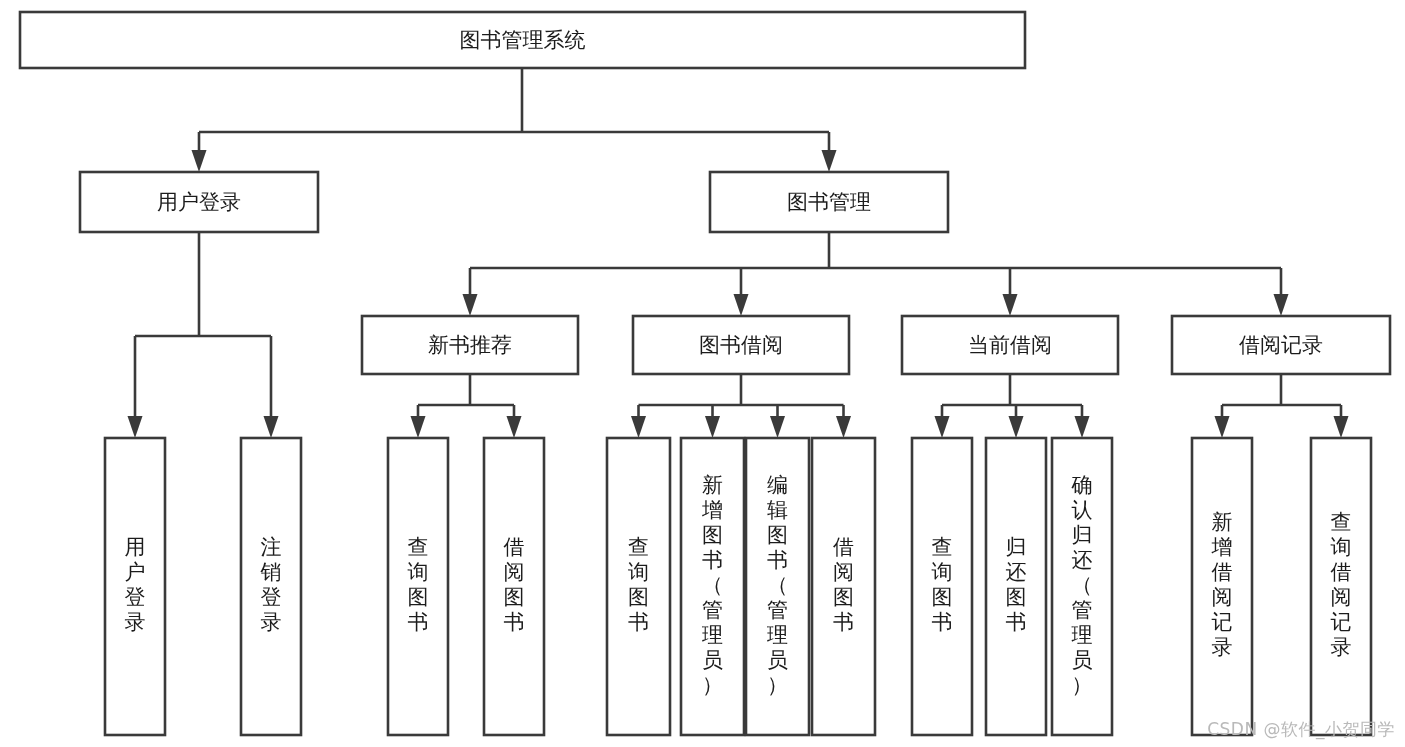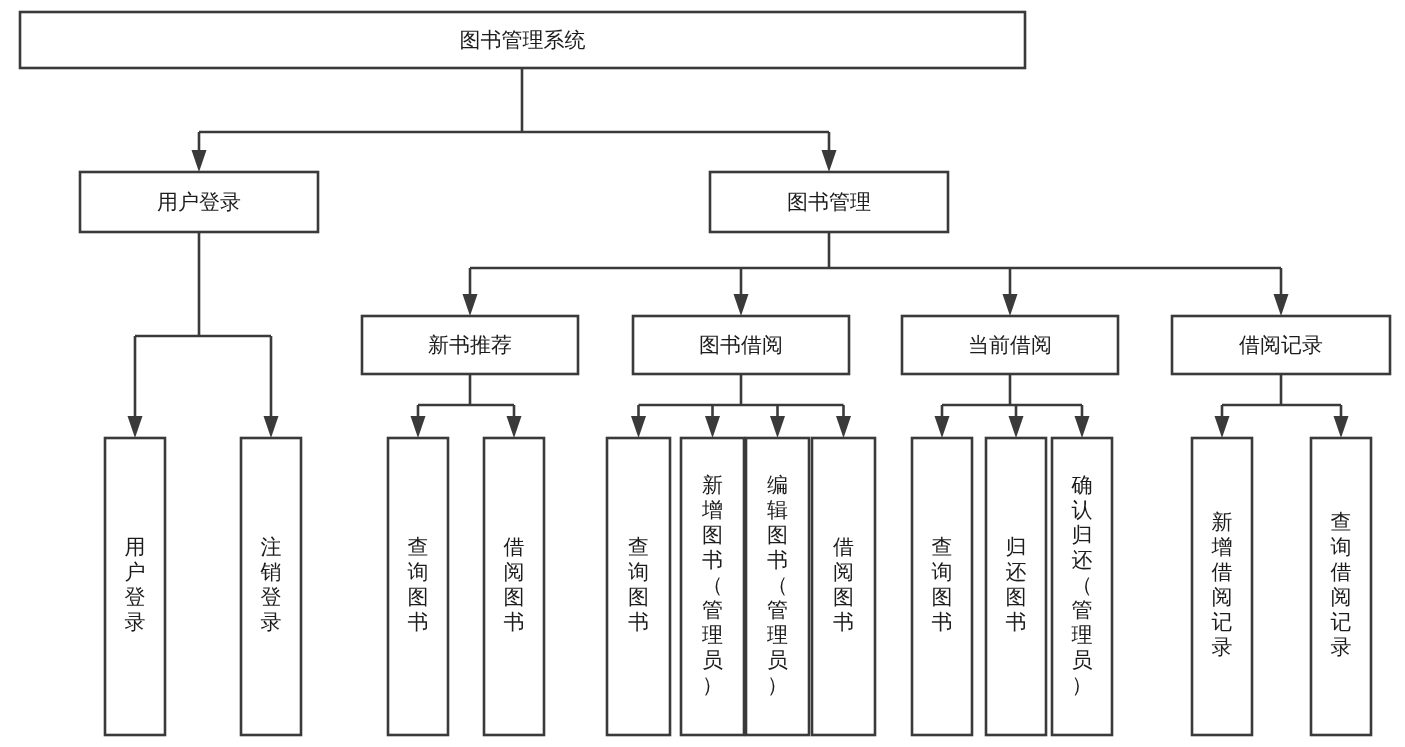--- a/index.html
+++ b/index.html
@@ -203,13 +203,14 @@
         <g>
           <rect x="1192" y="438" width="60" height="297" class="node-box"></rect>
           <text x="1222" class="node-label-v"><tspan x="1222" y="529">新</tspan><tspan x="1222" y="554">增</tspan><tspan x="1222" y="579">借</tspan><tspan x="1222" y="604">阅</tspan><tspan x="1222" y="629">记</tspan><tspan x="1222" y="654">录</tspan></text>
         </g>
         <g>
           <rect x="1311" y="438" width="60" height="297" class="node-box"></rect>
           <text x="1341" class="node-label-v"><tspan x="1341" y="529">查</tspan><tspan x="1341" y="554">询</tspan><tspan x="1341" y="579">借</tspan><tspan x="1341" y="604">阅</tspan><tspan x="1341" y="629">记</tspan><tspan x="1341" y="654">录</tspan></text>
         </g>
       </g>
   </svg>
+  <div class="watermark-text">CSDN @软件_小贺同学</div>
 </div>
 
 </body></html>

